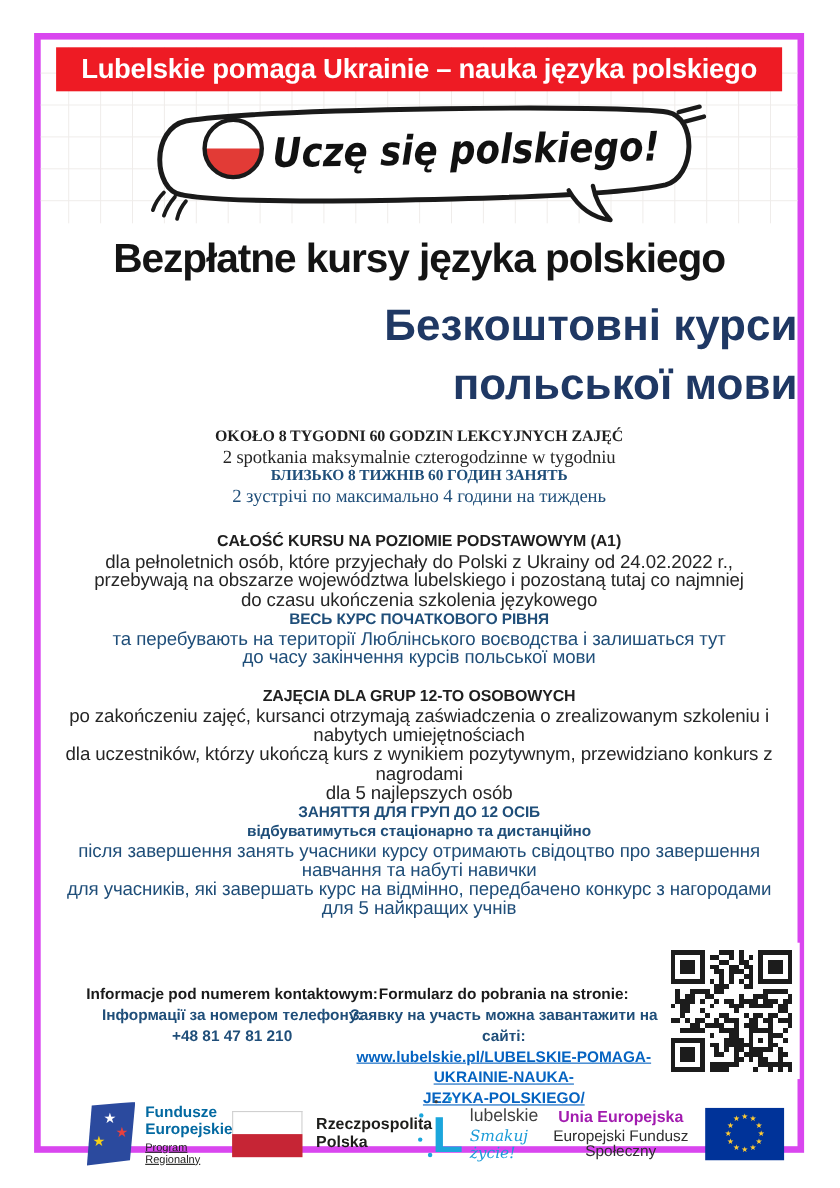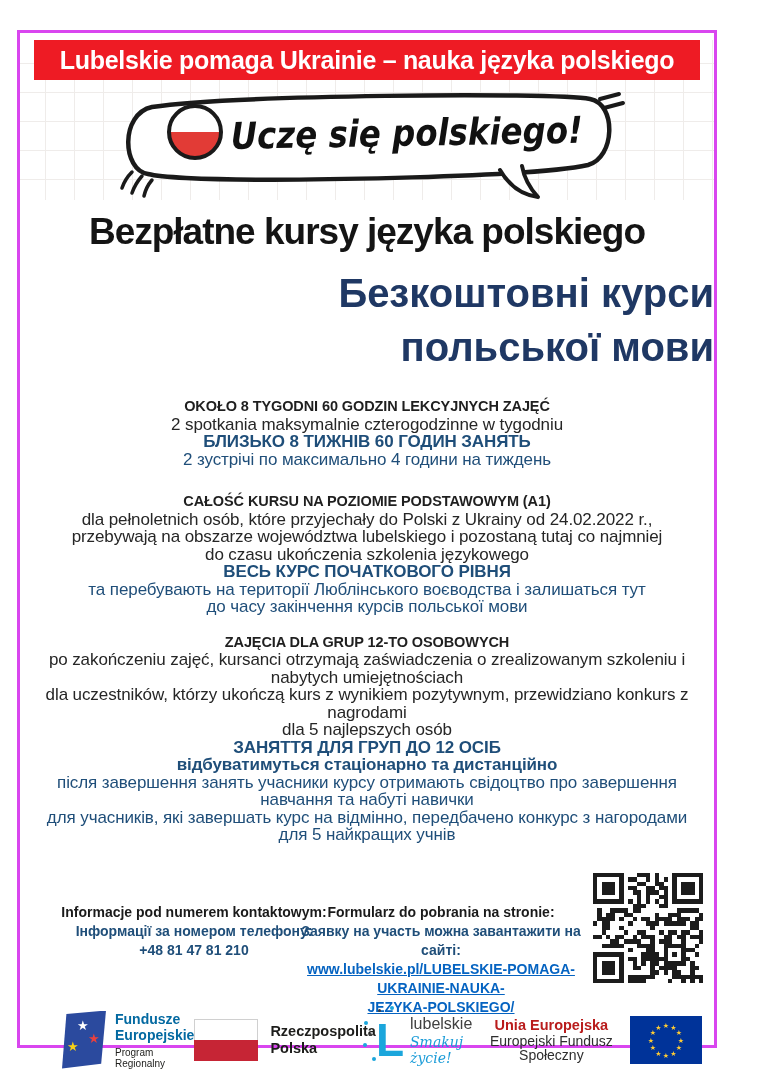--- a/index.html
+++ b/index.html
@@ -1,22 +1,22 @@
 <!DOCTYPE html>
 <html><head>
 <meta charset="utf-8">
 <style>
   html,body{margin:0;padding:0;}
   body{
     width:764px;height:1080px;background:#ffffff;position:relative;
     font-family:"Liberation Sans",sans-serif;overflow:hidden;
   }
   .page{
-    position:absolute;left:17px;top:30px;width:700px;height:1018px;
-    border:3px solid #d946ef;background:#fff;box-sizing:border-box;
+    position:absolute;left:31px;top:30px;width:700px;height:1018px;
+    border:6px solid #d946ef;background:#fff;box-sizing:border-box;
   }
   
   .grid-area{
     position:relative;height:160px;
     background-image:
       linear-gradient(#efecea 1px,transparent 1px),
       linear-gradient(90deg,#efecea 1px,transparent 1px);
     background-size:29px 29px;background-position:-4px -6px;
   }
   .banner{
@@ -29,23 +29,23 @@
   .title-pl{margin:8px 0 0;text-align:center;font-size:37px;line-height:48px;
     font-weight:bold;color:#141414;letter-spacing:-1px;}
   .title-ua{margin:10px 0 0;text-align:right;font-size:40px;line-height:54px;
     font-weight:bold;color:#1f3864;}
   .title-ua span{display:block;}
   
   .block{text-align:center;}
   .block p{margin:0;font-size:17px;line-height:17.5px;letter-spacing:-0.1px;}
   .block .b {color:#1f1f1f;font-weight:bold;font-size:14.5px;}
   .block .p {color:#262626;}
-  .block .bu{color:#1f4e79;font-weight:bold;font-size:17px;text-align:center;}
+  .block .bu{color:#1f4e79;font-weight:bold;font-size:14px;text-align:center;}
   .block .u {color:#1f4e79;}
-  #block-duration{margin-top:24px;}
+  #block-duration{margin-top:12px;font-family:Liberation Serif, serif;}
   #block-level{margin-top:25px;}
   #block-groups{margin-top:18px;}
   
   .contact{position:relative;margin-top:22px;height:128px;}
   .c-col{position:absolute;top:37px;text-align:center;font-weight:bold;
     font-size:14px;line-height:19px;}
   .c-left{left:14px;width:320px;}
   .c-right{left:276px;width:290px;}
   .c-black{color:#1a1a1a;}
   .c-navy{color:#1f4e79;}
@@ -58,42 +58,42 @@
     margin-top:12px;height:68px;padding:0 12px 0 42px;}
   .logo-group{display:flex;align-items:center;}
   
   .fe-flag{position:relative;width:44px;height:58px;background:#2b4a9e;
     clip-path:polygon(10% 6%,100% 0%,89% 92%,0% 100%);margin-right:9px;flex:none;}
   .fe-star{position:absolute;font-size:13px;line-height:13px;}
   .fe-star.white{color:#ffffff;top:8px;left:15px;}
   .fe-star.red{color:#e8413e;top:21px;left:26px;}
   .fe-star.yellow{color:#f7d117;top:29px;left:5px;}
   .fe-text .t1{font-size:14px;font-weight:bold;color:#0369a1;line-height:16px;}
-  .fe-text .t2{font-size:10px;color:#1d1d1b;margin-top:4px;}
+  .fe-text .t2{font-size:10px;color:#1d1d1b;margin-top:4px;text-decoration:underline;}
   
   .pol-flag{width:64px;height:42px;margin-right:12px;flex:none;}
   .pol-top{height:21px;background:#fff;border:1px solid #d0d0d0;border-bottom:none;box-sizing:border-box;}
   .pol-bottom{height:21px;background:#c62535;}
   .pol-text{font-size:14.5px;font-weight:bold;color:#1d1d1b;line-height:17px;}
   
   .lub{position:relative;}
   .lub-l{font-size:46px;font-weight:bold;color:#1ba6dc;line-height:40px;margin-right:6px;}
   .dot{position:absolute;border-radius:50%;background:#1ba6dc;}
   .dot.d1{width:4px;height:4px;left:-12px;top:8px;}
   .dot.d2{width:3px;height:3px;left:-7px;top:20px;background:#3d3d3c;}
   .dot.d3{width:4px;height:4px;left:-13px;top:30px;}
   .dot.d4{width:3px;height:3px;left:2px;top:-4px;background:#3d3d3c;}
   .dot.d5{width:4px;height:4px;left:14px;top:-7px;}
   .dot.d6{width:4px;height:4px;left:-4px;top:44px;}
   .lub-name{font-size:16px;color:#404040;line-height:21px;}
   .lub-tag{font-size:14px;font-style:italic;color:#1b9cd8;
     font-family:"DejaVu Serif",serif;line-height:16px;}
   
   .eu-text{text-align:center;margin-right:10px;}
-  .eu-t1{font-size:14.5px;font-weight:bold;color:#b91c1c;line-height:17px;}
+  .eu-t1{font-size:14.5px;font-weight:bold;color:#a21caf;line-height:17px;}
   .eu-t2{font-size:14px;color:#2e2e2e;line-height:14px;}
   .eu-flag{flex:none;}
 </style>
 </head>
 <body>
 
 <div class="page">
 
   <div class="grid-area">
     <div class="banner">

